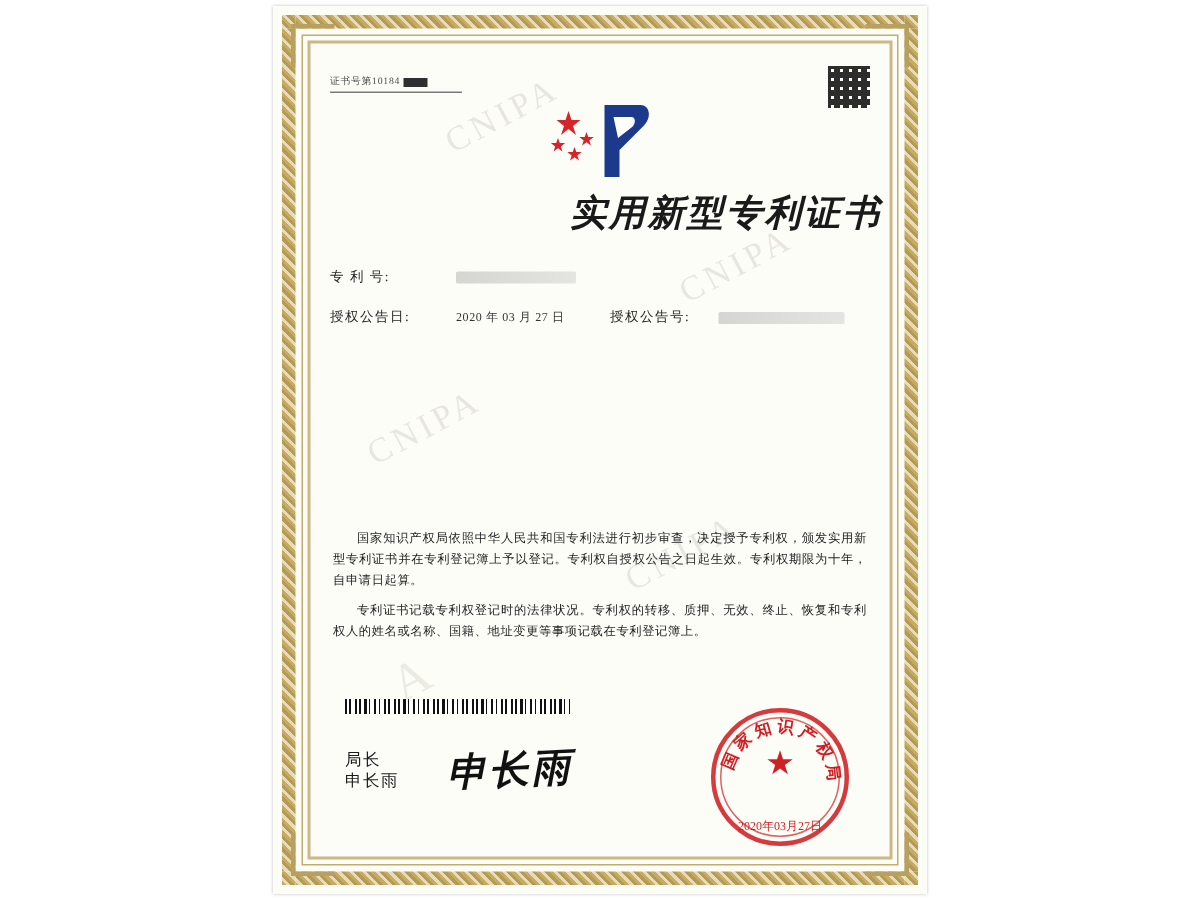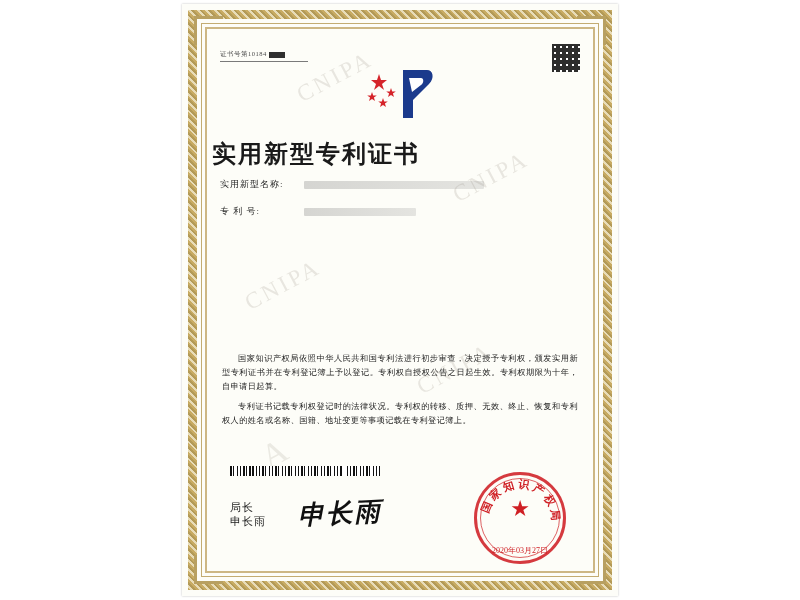--- a/index.html
+++ b/index.html
@@ -145,27 +145,28 @@
     transform: translateX(-50%);
     width: 74px;
     height: 52px;
   }
 
   
   .title {
     position: absolute;
     left: 0;
     right: 0;
-    top: 104px;
-    text-align: left;
+    top: 92px;
+    text-align: right;
     font-family: "Liberation Serif", serif;
     font-weight: bold;
     font-size: 24px;
     letter-spacing: 2px;
     color: #1a1a1a;
+    font-style: italic;
   }
 
   
   .fields {
     position: absolute;
     left: 8px;
     right: 8px;
     top: 144px;
   }
   .field-row {
@@ -342,32 +343,35 @@
             <polygon points="20,30 21.2,33.4 24.8,33.4 21.9,35.6 23,39 20,36.9 17,39 18.1,35.6 15.2,33.4 18.8,33.4"></polygon>
             <polygon points="9,24 10.2,27.4 13.8,27.4 10.9,29.6 12,33 9,30.9 6,33 7.1,29.6 4.2,27.4 7.8,27.4"></polygon>
           </g>
         </svg>
       </div>
 
       <div class="title">实用新型专利证书</div>
 
       <div class="fields">
 
+
+
         <div class="field-row">
-          <span class="field-label">实用新型名称:</span><span class="field-value blurred" style="width:180px">■■■■■■■■■■■■■■■■■■■■■■</span>
+          <span class="field-label">专 利 号:</span><span class="field-value blurred" style="width:80px">ZL 2019 2 0413898.6</span>
         </div>
 
 
+
+
         <div class="field-row">
-          <span class="field-label">专 利 号:</span><span class="field-value blurred" style="width:112px">ZL 2019 2 0413898.6</span>
+          <span class="field-label">授权公告日:</span><span class="field-value">2020 年 03 月 27 日</span>
+          <span class="field-inline2">
+            <span class="field-label">授权公告号:</span><span class="field-value blurred" style="width:84px">CN 210632889 U</span>
+          </span>
         </div>
-
-
-
-
 
       </div>
 
       <div class="body-text">
         <p>国家知识产权局依照中华人民共和国专利法进行初步审查，决定授予专利权，颁发实用新型专利证书并在专利登记簿上予以登记。专利权自授权公告之日起生效。专利权期限为十年，自申请日起算。</p>
         <p>专利证书记载专利权登记时的法律状况。专利权的转移、质押、无效、终止、恢复和专利权人的姓名或名称、国籍、地址变更等事项记载在专利登记簿上。</p>
       </div>
 
       <div class="barcode"></div>
 

